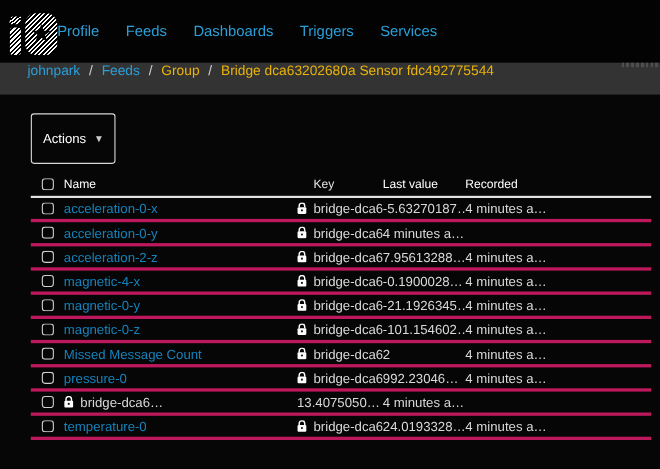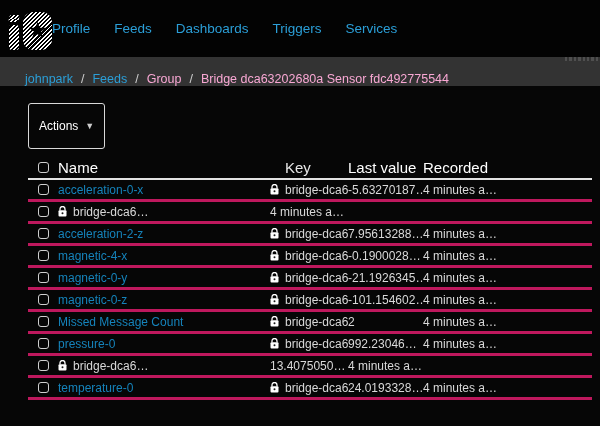--- a/index.html
+++ b/index.html
@@ -31,27 +31,27 @@
   .logo-star { color: #000; font-size: 23px; line-height: 1; margin-top: -2px; }
   .nav-links { display: flex; }
   .nav-link {
     color: #2b9fd8; font-size: 13.5px; text-decoration: none;
     margin-right: 24px; cursor: pointer;
   }
 
   
   .breadcrumb-bar {
     height: 29px; background: #333333;
-    display: flex; align-items: flex-end;
+    display: flex; align-items: flex-start;
     padding-left: 25px; font-size: 12.5px;
     position: relative;
   }
   .crumb { text-decoration: none; }
   .crumb-link { color: #2b9fd8; cursor: pointer; }
-  .crumb-text { color: #f9a8d4; }
+  .crumb-text { color: #eab308; }
   .crumb-sep { color: #cfcfcf; margin: 0 8px; }
   .dot-strip {
     position: absolute; top: 0; right: 0;
     width: 35px; height: 4px;
     background: repeating-linear-gradient(90deg, #4f4f4f 0, #4f4f4f 2.4px, transparent 2.4px, transparent 4.4px);
   }
 
   
   .content { padding: 17px 8px 0 28px; }
   .actions-btn {
@@ -66,21 +66,21 @@
   .feed-table { width: 564px; margin-top: 8px; font-size: 12px; }
   .trow {
     display: grid;
     grid-template-columns: 30px 212px 78px 75px 1fr;
     align-items: center;
     height: 22px;
     border-bottom: 3px solid #be185d;
   }
   .thead {
     border-bottom: 2px solid #e2e2e2;
-    color: #ffffff; font-size: 15px;
+    color: #ffffff; font-size: 11px;
     height: 23px;
   }
   .cell { overflow: hidden; white-space: nowrap; }
   .cb-cell { padding-left: 10px; display: flex; align-items: center; }
   .checkbox {
     width: 11px; height: 11px;
     border: 1.5px solid #cfcfcf; border-radius: 3px;
     background: transparent; cursor: pointer; display: inline-block;
   }
   .feed-link { color: #1583bb; text-decoration: none; cursor: pointer; }
@@ -155,20 +155,21 @@
           </span>
           <span>bridge-dca6…</span>
         </span>
       <span class="cell muted">-5.63270187…</span>
       <span class="cell muted">4 minutes a…</span>
     </div>
     <div class="trow">
       <span class="cell cb-cell">
           <span class="checkbox"></span>
         </span>
+      <span class="cell"><a class="feed-link">acceleration-0-y</a></span>
       <span class="cell key-cell">
           <span class="lock-icon">
             <svg width="9" height="11" viewBox="0 0 9 11">
               <path d="M2 4.5 V3 a2.5 2.5 0 0 1 5 0 V4.5" fill="none" stroke="#fff" stroke-width="1.3"></path>
               <rect x="0.5" y="4.3" width="8" height="6.2" rx="1" fill="#fff"></rect>
               <circle cx="4.5" cy="7.2" r="1" fill="#1a1a1a"></circle>
             </svg>
           </span>
           <span>bridge-dca6…</span>
         </span>

